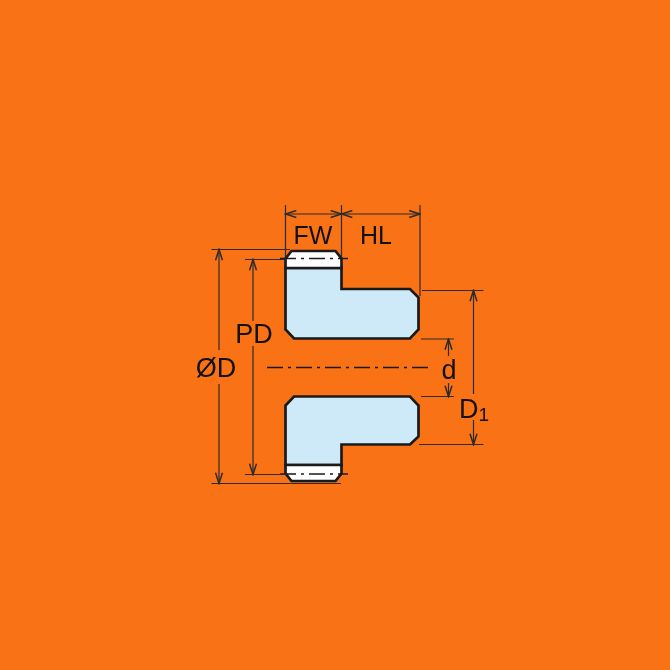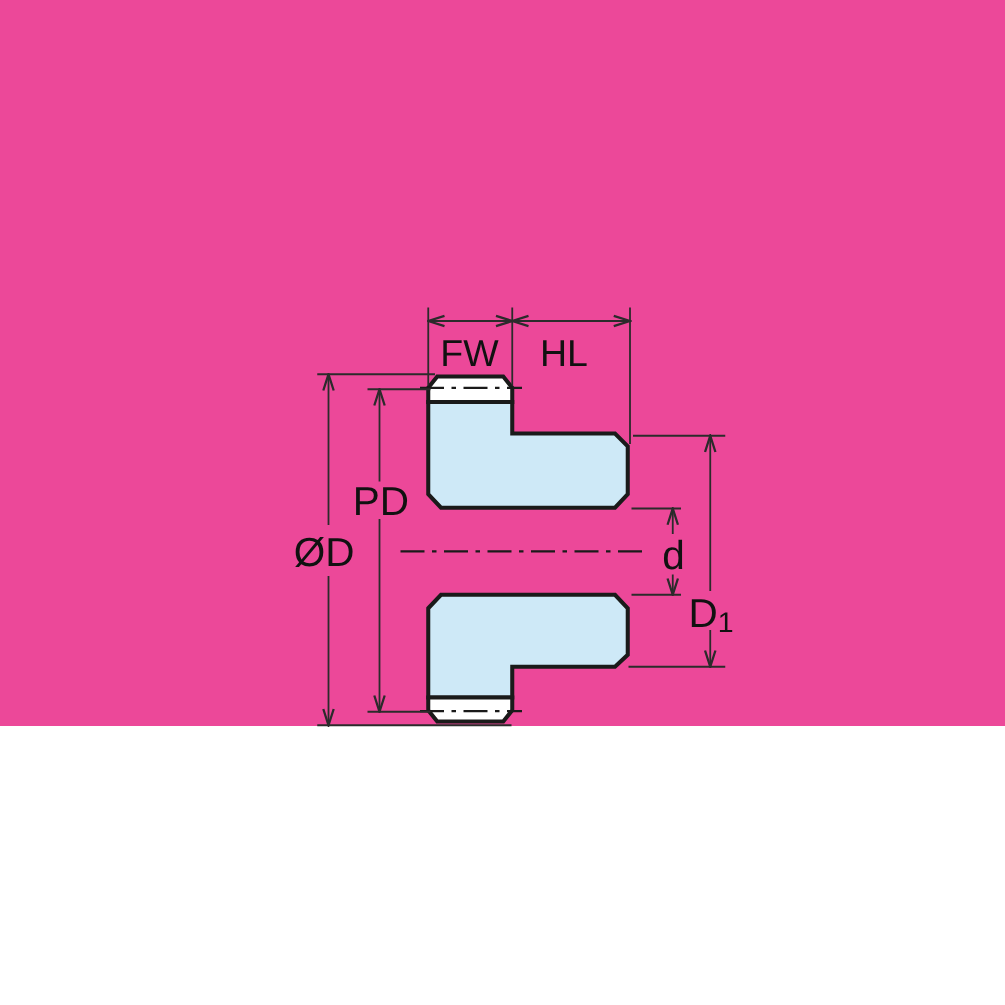--- a/index.html
+++ b/index.html
@@ -7,22 +7,22 @@
     padding: 0;
     background: #ffffff;
     width: 670px;
     height: 670px;
     overflow: hidden;
     font-family: "Liberation Sans", sans-serif;
   }
   .canvas {
     position: relative;
     width: 670px;
-    height: 484px;
-    background: #ec4899;
+    height: 670px;
+    background: #f97316;
   }
   svg { display: block; }
   text {
     font-family: "Liberation Sans", sans-serif;
     fill: #111111;
   }
   .dim-label { font-size: 27px; }
   .dim-label-small { font-size: 25px; }
   .sub { font-size: 19px; }
 </style>

